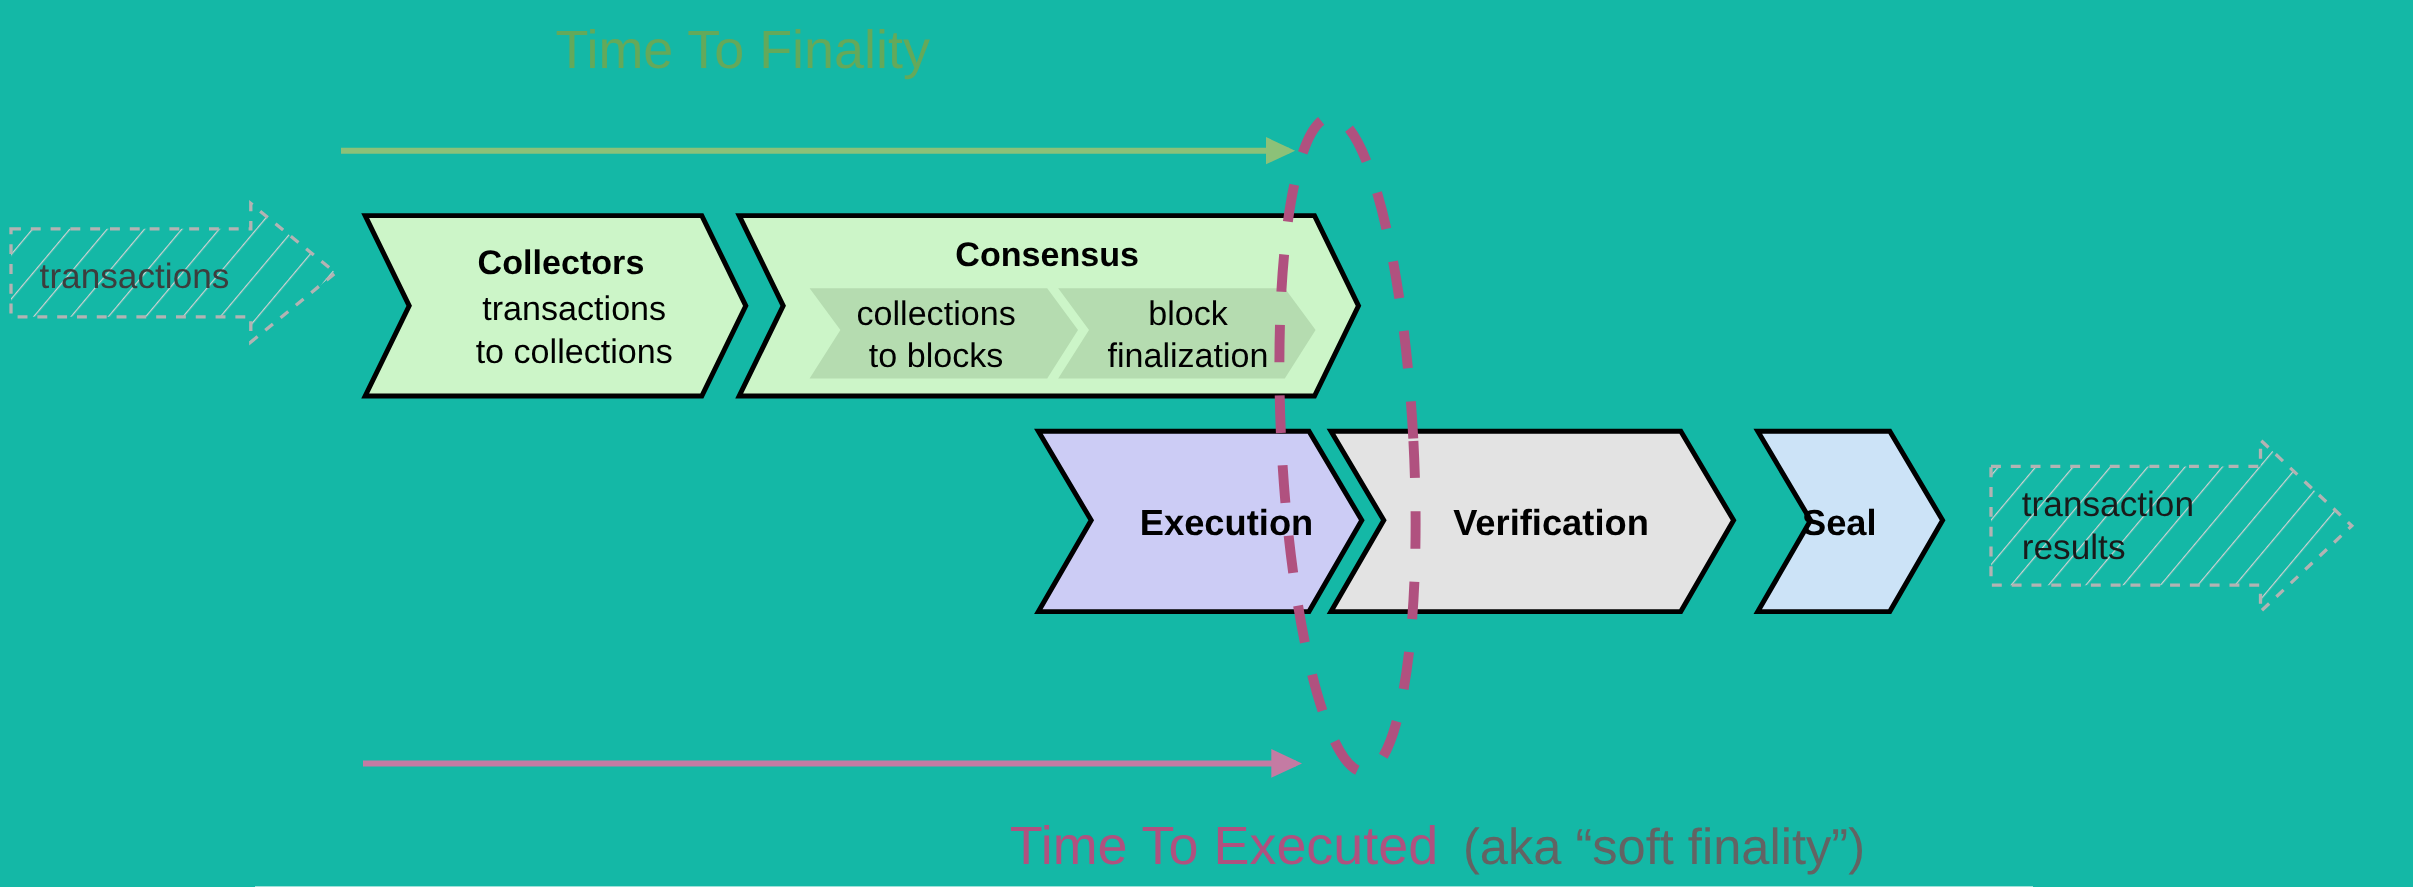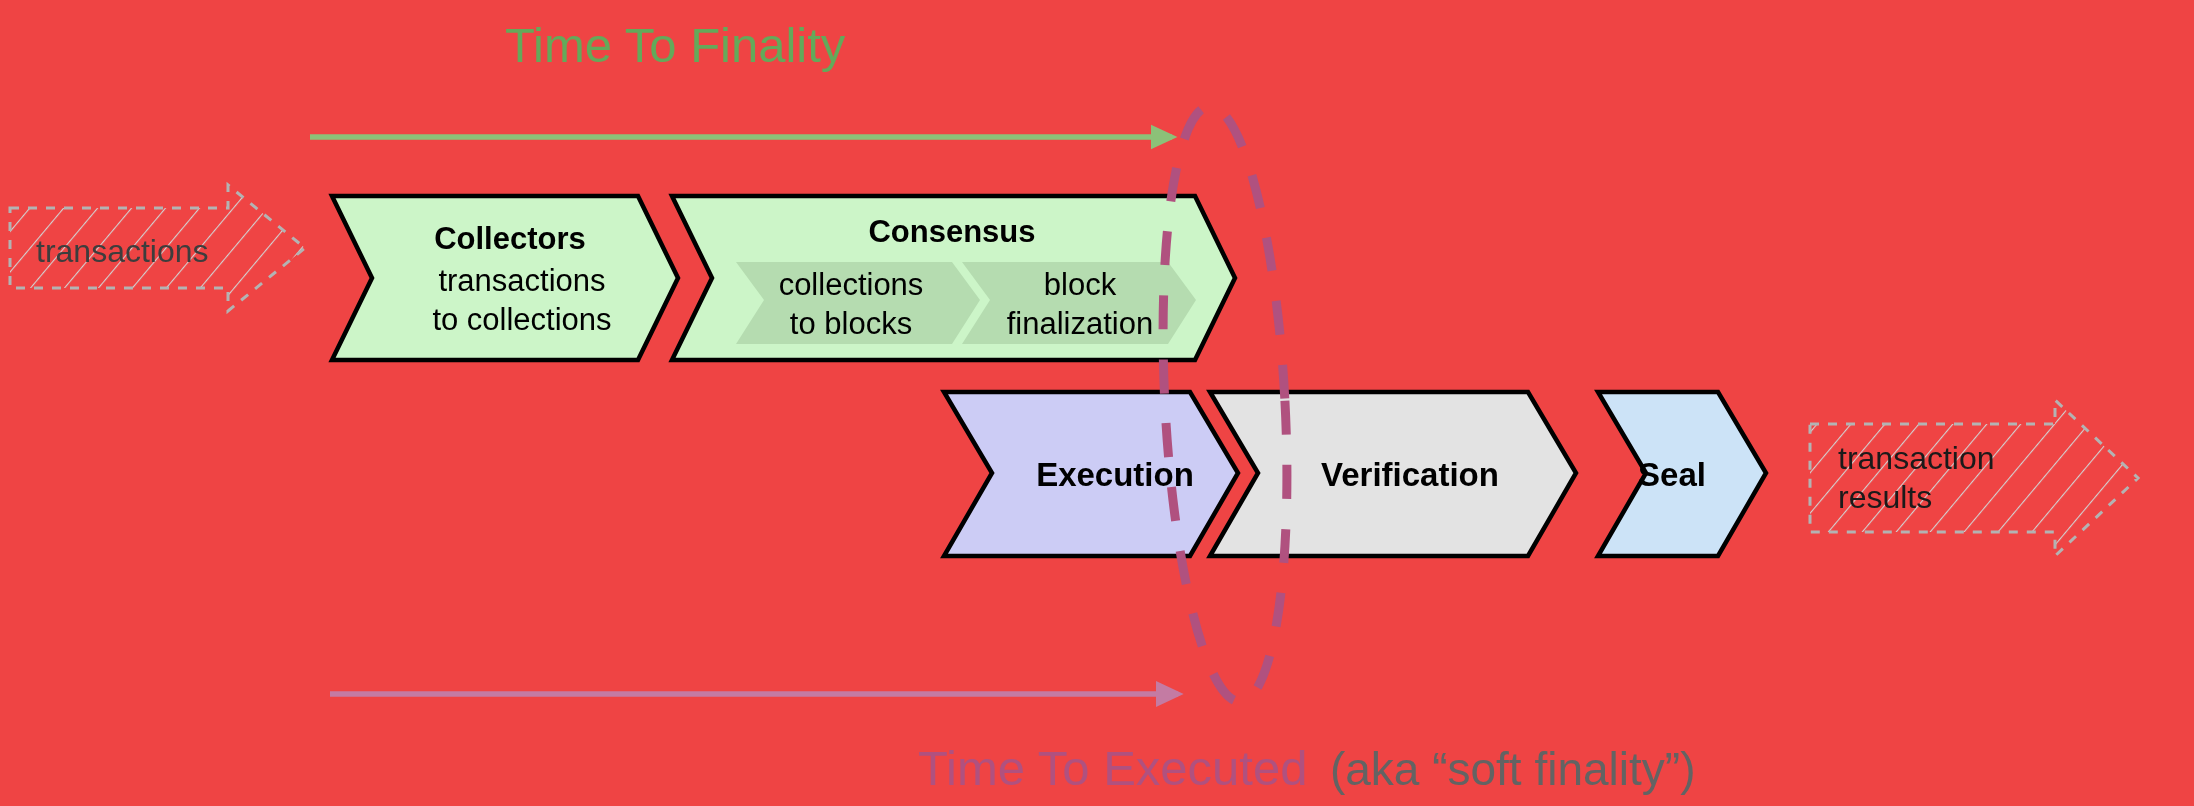--- a/index.html
+++ b/index.html
@@ -7,21 +7,21 @@
     padding: 0;
     background: #ffffff;
   }
   body {
     font-family: "Liberation Sans", sans-serif;
   }
   #stage {
     position: relative;
     width: 2194px;
     height: 806px;
-    background: #ef4444;
+    background: #14b8a6;
     overflow: hidden;
   }
   #diagram {
     position: absolute;
     top: 0;
     left: 0;
     width: 2194px;
     height: 806px;
   }
   .lbl-bold {

